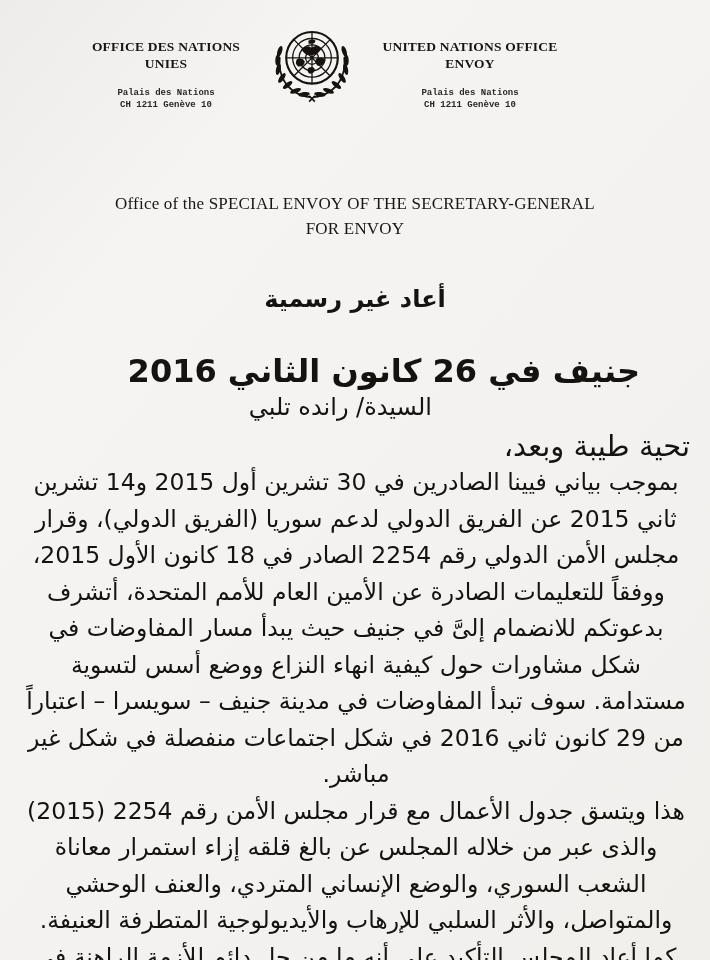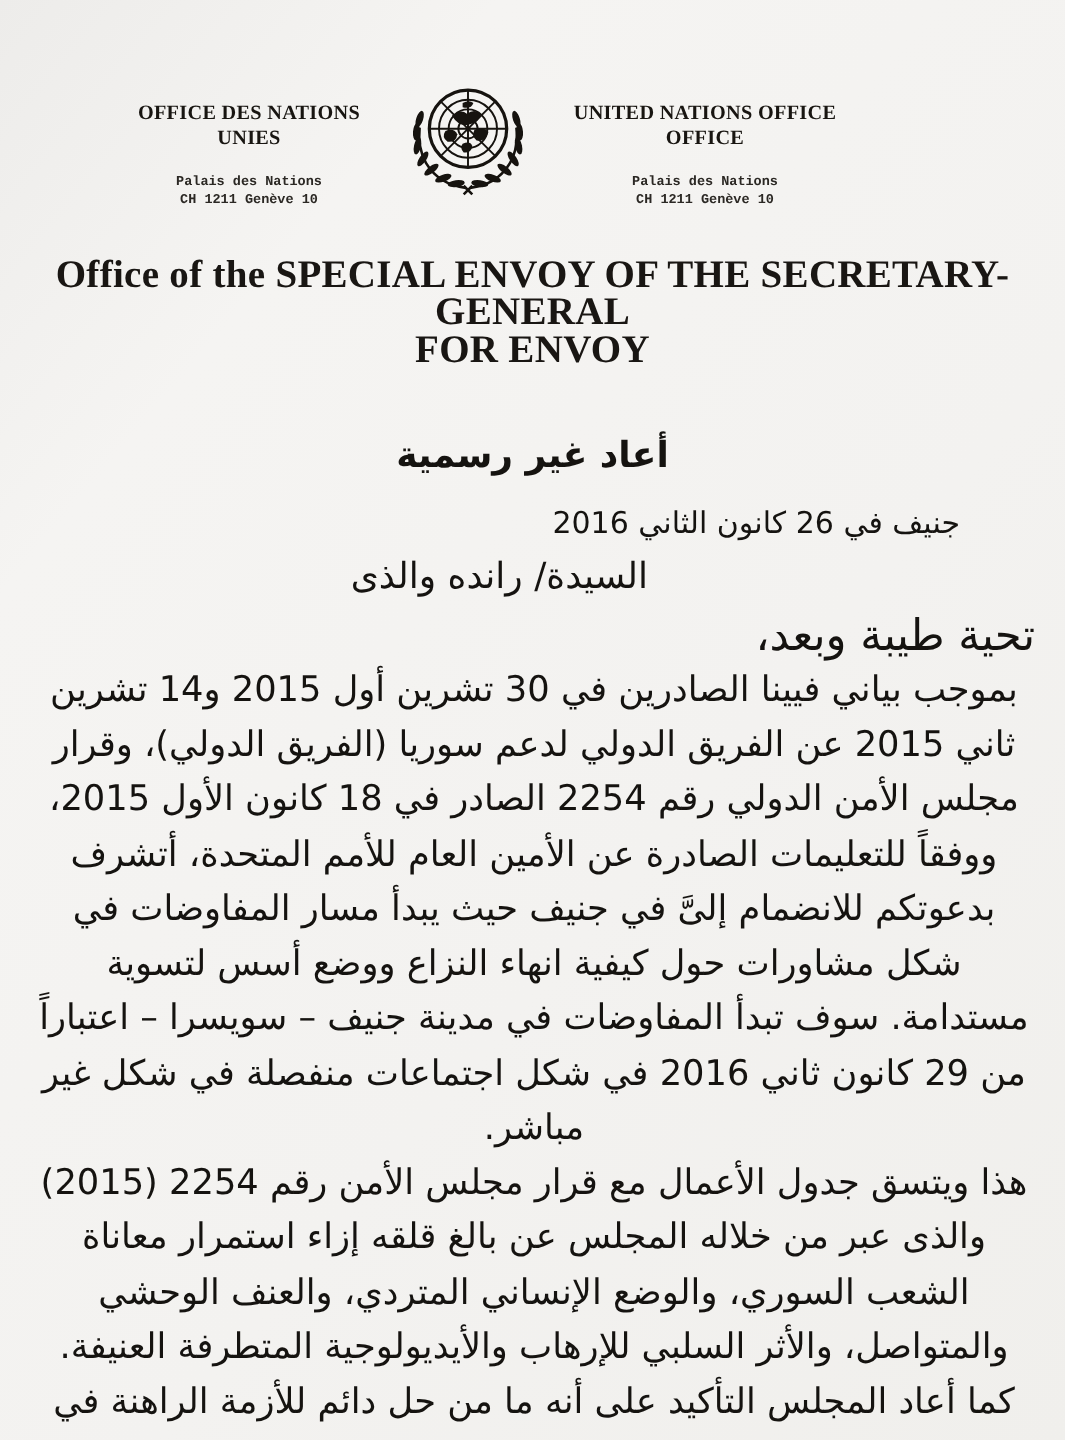--- a/index.html
+++ b/index.html
@@ -6,37 +6,37 @@
   .page{
     position:relative;
     width:710px;height:960px;
     margin:0 auto;
     background:linear-gradient(130deg,#edecea 0%,#f5f4f2 22%,#f3f2f0 60%,#f0efec 100%);
     color:#1f1c19;
     overflow:hidden;
     box-sizing:border-box;
   }
   
-  .letterhead{display:flex;align-items:flex-start;padding:20px 0 0 76px;margin-top:28px;}
+  .letterhead{display:flex;align-items:flex-start;padding:20px 0 0 76px;}
   .lh-col{text-align:center;}
   .lh-col.french{width:180px;padding-top:18px;}
   .lh-col.english{width:204px;padding-top:18px;}
   .lh-name{font-family:"Liberation Serif",serif;font-weight:600;font-size:13.5px;line-height:17px;letter-spacing:.2px;color:#181511;}
   .lh-addr{margin-top:15px;font-family:Liberation Mono, monospace;font-weight:700;font-size:9px;line-height:12px;color:#2b2824;}
   .lh-logo{width:112px;display:flex;justify-content:center;padding-top:2px;}
   
   .office-title{
-    margin-top:31px;text-align:center;
-    font-family:"Liberation Serif",serif;font-weight:700;
-    font-size:26px;line-height:25px;letter-spacing:.2px;color:#191613;
+    margin-top:80px;text-align:center;
+    font-family:"Liberation Serif",serif;font-weight:400;
+    font-size:17px;line-height:25px;letter-spacing:.2px;color:#191613;
   }
   
   .arabic{direction:rtl;font-family:"DejaVu Sans","Liberation Sans",sans-serif;color:#151310;}
   .translation-note{margin-top:44px;text-align:center;font-weight:700;font-size:24px;}
-  .date-line{margin:14px 70px 0 0;text-align:right;font-weight:400;font-size:20px;line-height:34px;}
+  .date-line{margin:41px 70px 0 0;text-align:right;font-weight:700;font-size:32px;line-height:34px;}
   .addressee{margin:2px 278px 0 0;text-align:right;font-size:24px;line-height:34px;white-space:nowrap;}
   .letter-body{padding:4px 20px 0 22px;}
   .salutation{font-size:29px;line-height:36px;text-align:right;}
   .letter-body p{margin:0;font-size:23.5px;line-height:36.5px;text-align:center;}
 </style>
 </head>
 <body>
 
 <div class="page">
 
@@ -94,38 +94,38 @@
           <ellipse cx="94" cy="88" rx="8" ry="3.2" transform="rotate(38 94 88)"></ellipse>
           <ellipse cx="83" cy="96" rx="8" ry="3.2" transform="rotate(20 83 96)"></ellipse>
           <ellipse cx="71" cy="101" rx="8" ry="3.2" transform="rotate(8 71 101)"></ellipse>
         </g>
       </svg>
     </div>
 
     <div class="lh-col english">
       <div class="lh-name">
         <div>UNITED NATIONS OFFICE</div>
-        <div>OFFICE</div>
+        <div>ENVOY</div>
       </div>
       <div class="lh-addr">
         <div>Palais des Nations</div>
         <div>CH 1211 Genève 10</div>
       </div>
     </div>
   </header>
 
   <div class="office-title">
     <div>Office of the SPECIAL ENVOY OF THE SECRETARY-GENERAL</div>
     <div>FOR ENVOY</div>
   </div>
 
   <div class="arabic">
     <div class="translation-note">أعاد غير رسمية</div>
     <div class="date-line">جنيف في 26 كانون الثاني 2016</div>
-    <div class="addressee">السيدة/  رانده والذى</div>
+    <div class="addressee">السيدة/  رانده تلبي</div>
     <div class="letter-body">
       <div class="salutation">تحية طيبة وبعد،</div>
       <p>بموجب بياني فيينا الصادرين في 30 تشرين أول 2015 و14 تشرين ثاني 2015 عن الفريق الدولي لدعم سوريا (الفريق الدولي)، وقرار مجلس الأمن الدولي رقم 2254 الصادر في 18 كانون الأول 2015، ووفقاً للتعليمات الصادرة عن الأمين العام للأمم المتحدة، أتشرف بدعوتكم للانضمام إلىَّ في جنيف حيث يبدأ مسار المفاوضات في شكل مشاورات حول كيفية انهاء النزاع ووضع أسس لتسوية مستدامة. سوف تبدأ المفاوضات في مدينة جنيف – سويسرا – اعتباراً من 29 كانون ثاني 2016  في شكل اجتماعات منفصلة في شكل غير مباشر.</p>
       <p>هذا ويتسق جدول الأعمال مع قرار مجلس الأمن رقم 2254 (2015) والذى عبر من خلاله المجلس عن بالغ قلقه إزاء استمرار معاناة الشعب السوري، والوضع الإنساني المتردي، والعنف الوحشي والمتواصل، والأثر السلبي للإرهاب والأيديولوجية المتطرفة العنيفة. كما أعاد المجلس التأكيد على أنه ما من حل دائم للأزمة الراهنة في سوريا إلا من خلال عملية سياسية جامعة بقيادة سورية تلبي التطلعات المشروعة للشعب السوري.</p>
     </div>
   </div>
 
 </div>
 
 </body></html>

